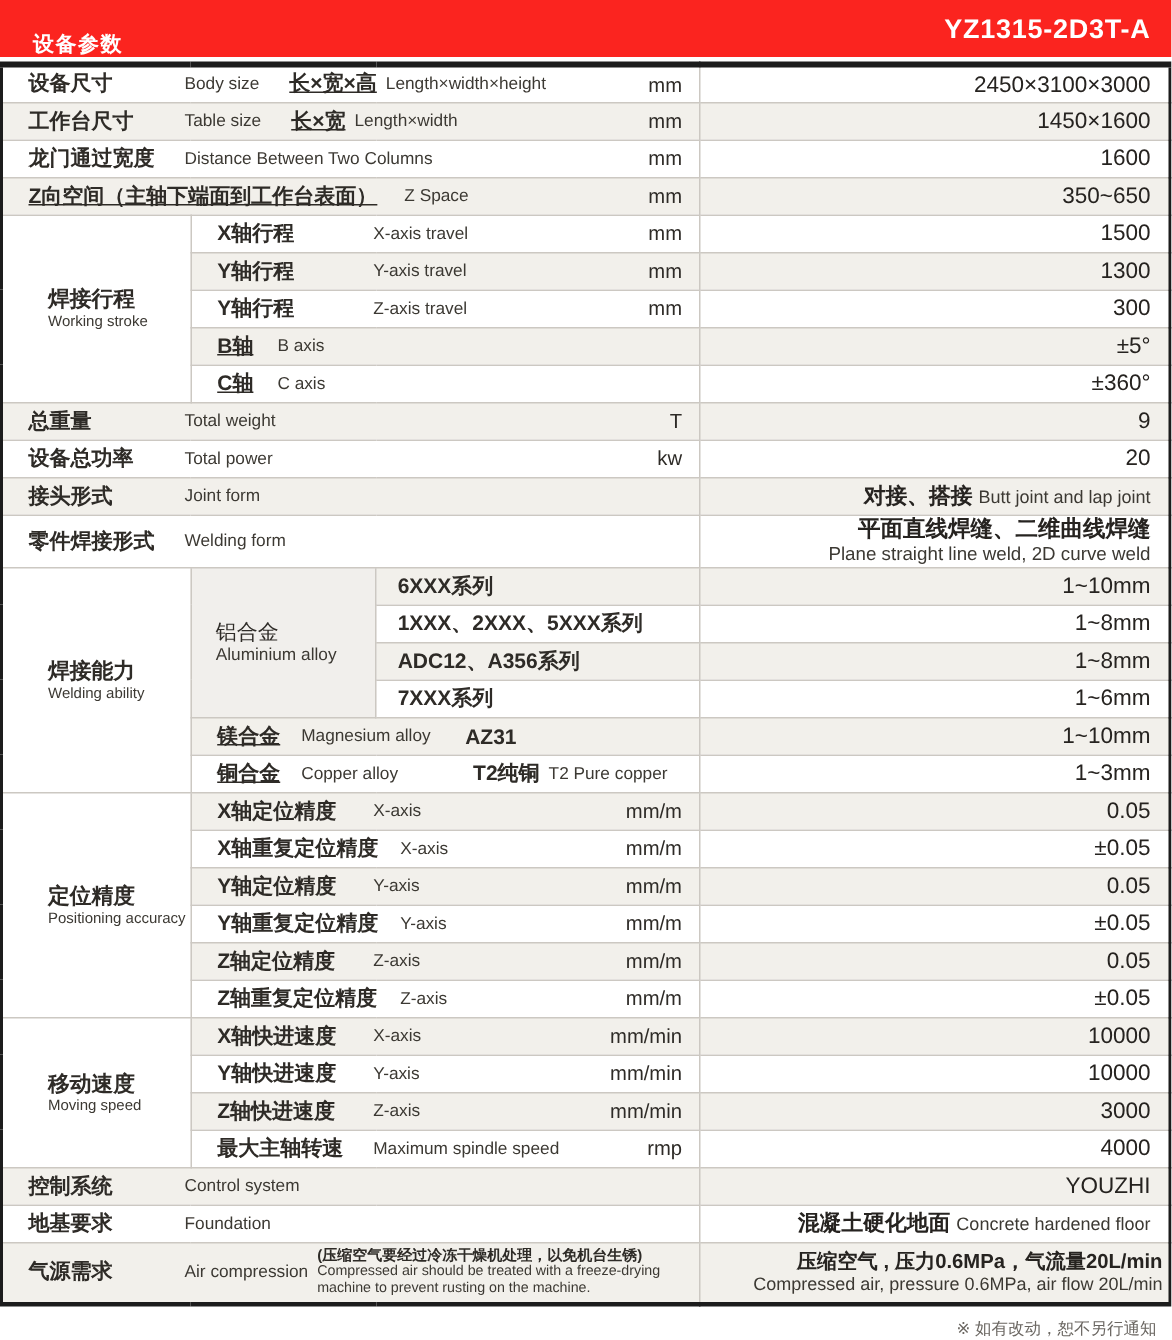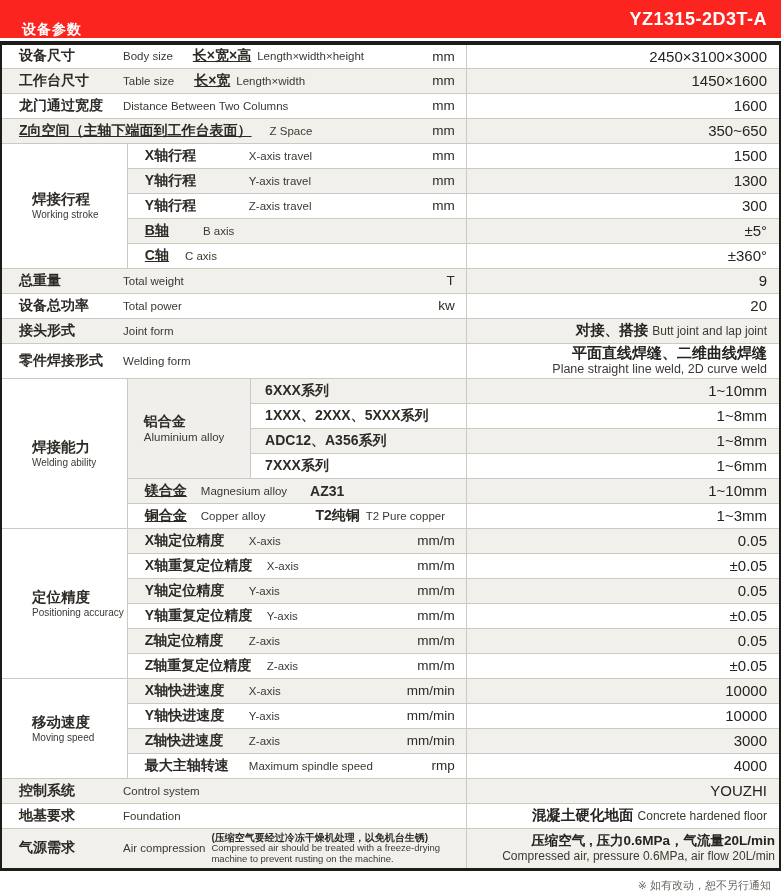--- a/index.html
+++ b/index.html
@@ -49,21 +49,21 @@
     display:flex;align-items:center;gap:6px;
     padding:0 11px 0 17px;white-space:nowrap;overflow:hidden;
   }
   .label .zh{font-size:14px;font-weight:600;color:var(--ink);min-width:98px;}
   .label .zh.auto{min-width:0;text-decoration:underline;}
   .label .en{font-size:11.5px;color:var(--ink2);}
   .label .unit{margin-left:auto;font-size:13.5px;font-weight:500;color:var(--ink);}
   .label .grade{font-size:14px;font-weight:600;margin-left:17px;}
   .group .zh{display:block;font-size:14.5px;font-weight:600;}
   .group .en{display:block;font-size:10px;color:var(--ink2);line-height:1.25;}
-  .subgroup .zh{display:block;font-size:14px;font-weight:700;}
+  .subgroup .zh{display:block;font-size:14px;font-weight:400;}
   .subgroup .en{display:block;font-size:11.5px;color:var(--ink2);}
   td.series{padding-left:14px;font-size:14px;font-weight:600;white-space:nowrap;}
   td.val{
     text-align:right;padding-right:12px;font-size:15px;color:#262320;
     white-space:nowrap;
   }
   td.val .vzh{font-size:14.5px;font-weight:600;}
   td.val .ven{font-size:12px;color:var(--ink2);margin-left:4px;}
   td.val.two{line-height:1.25;}
   td.val.two .vzh{display:block;font-size:15px;font-family:Liberation Serif, serif;}
@@ -175,21 +175,21 @@
             <span class="en">Z-axis travel</span>
             <span class="unit">mm</span>
           </div>
     </td>
     <td class="val">300</td>
   </tr>
   <tr>
     <td colspan="2">
       <div class="label">
             <span class="zh auto">B轴</span>
-            <span class="en" style="margin-left:28px">B axis</span>
+            <span class="en" style="margin-left:10px">B axis</span>
           </div>
     </td>
     <td class="val">±5°</td>
   </tr>
   <tr>
     <td colspan="2">
       <div class="label">
             <span class="zh auto">C轴</span>
             <span class="en" style="margin-left:10px">C axis</span>
           </div>

